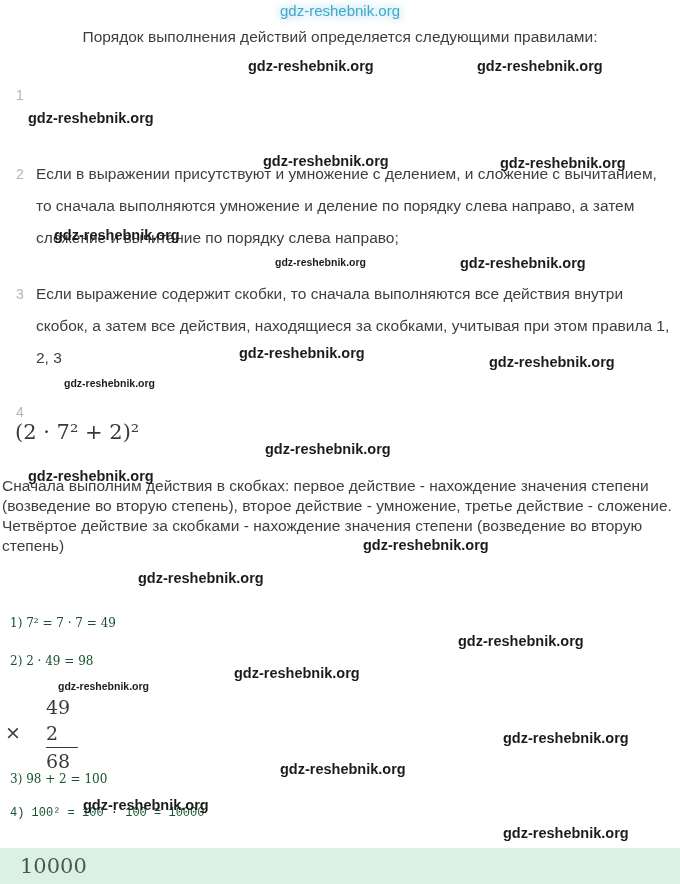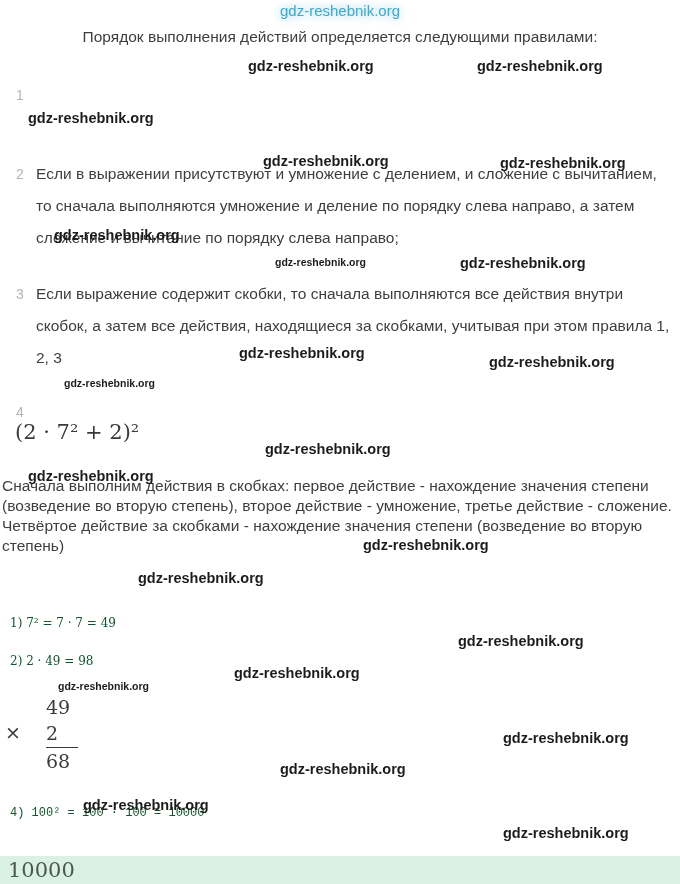--- a/index.html
+++ b/index.html
@@ -69,23 +69,23 @@
   }
   .mult-sign { position:absolute; left:3px; top:27px; }
   .mult-col {
     position:absolute; left:44px; top:0; width:32px;
     display:flex; flex-direction:column; align-items:flex-end;
   }
   .mult-col span { display:block; width:100%; text-align:left; line-height:26px; }
   .m-bottom { border-bottom:1.5px solid #3a3a3a; padding-bottom:1px; }
 
   .answer-box {
-    position:absolute; left:0; bottom:0; width:680px; height:28px;
+    position:absolute; left:0; bottom:0; width:680px; height:36px;
     background:#daf1e3;
-    display:flex; align-items:center; padding-left:8px;
+    display:flex; align-items:center; padding-left:20px;
   }
   .answer-value {
     font-family:"DejaVu Serif", serif;
     font-size:21px; color:#4c584c;
   }
 
   .wm {
     position:absolute; white-space:nowrap;
     font-family:"Liberation Sans", sans-serif;
     font-weight:bold; font-size:14.5px; color:#1c1c1c;
@@ -126,20 +126,21 @@
 
   <div class="mult">
     <span class="mult-sign">×</span>
     <span class="mult-col">
       <span class="m-top">49</span>
       <span class="m-bottom">2</span>
       <span class="m-result">68</span>
     </span>
   </div>
 
+  <div class="step step-3">3) 98 + 2 = 100</div>
   <div class="step step-4">4) 100² = 100 · 100 = 10000</div>
 
   <div class="answer-box">
     <span class="answer-value">10000</span>
   </div>
 
   <div class="wm" style="left:248px; top:58px;">gdz-reshebnik.org</div>
   <div class="wm" style="left:477px; top:58px;">gdz-reshebnik.org</div>
   <div class="wm" style="left:28px;  top:110px;">gdz-reshebnik.org</div>
   <div class="wm" style="left:263px; top:153px;">gdz-reshebnik.org</div>

